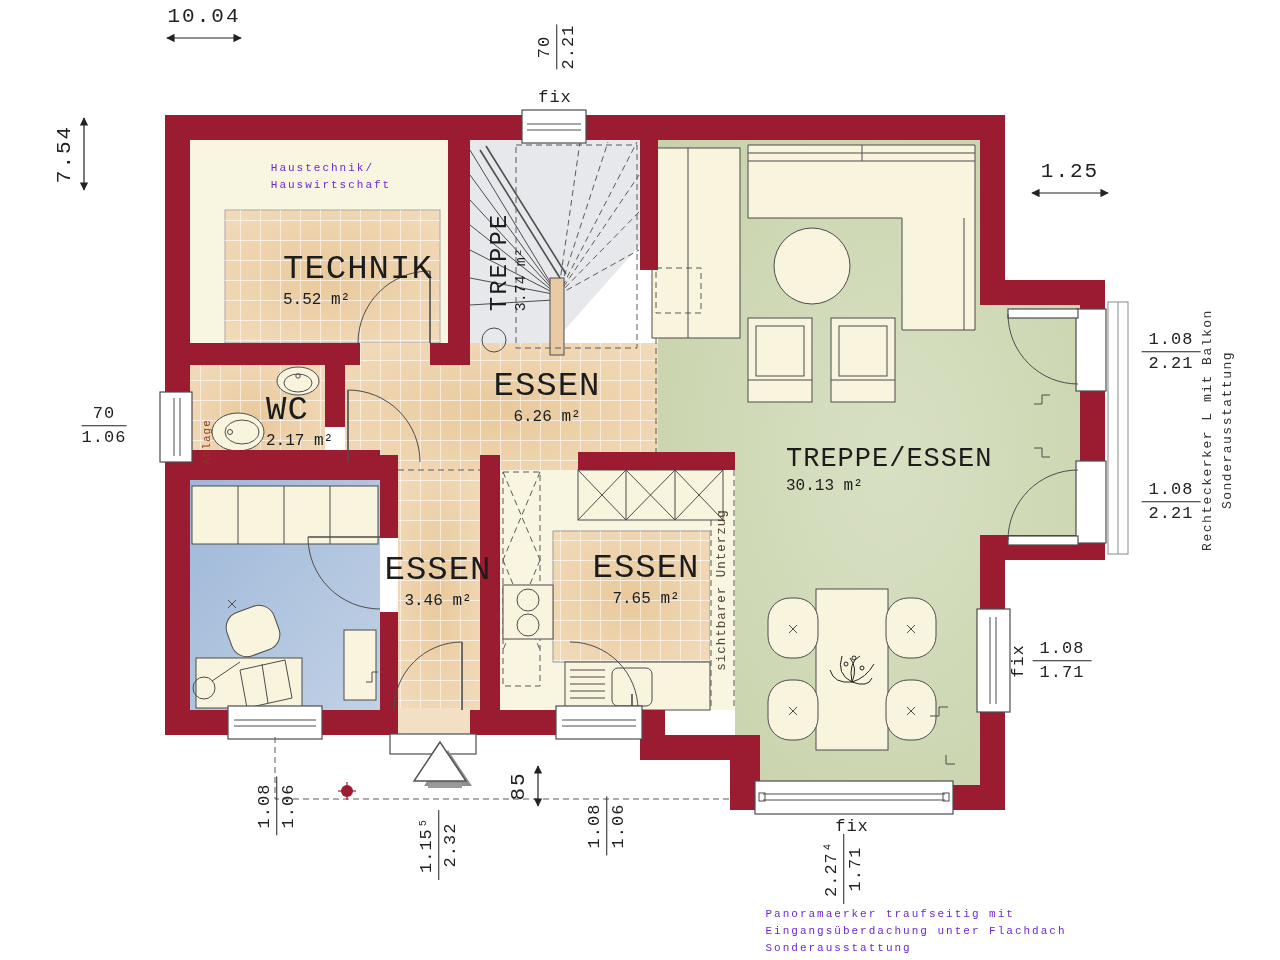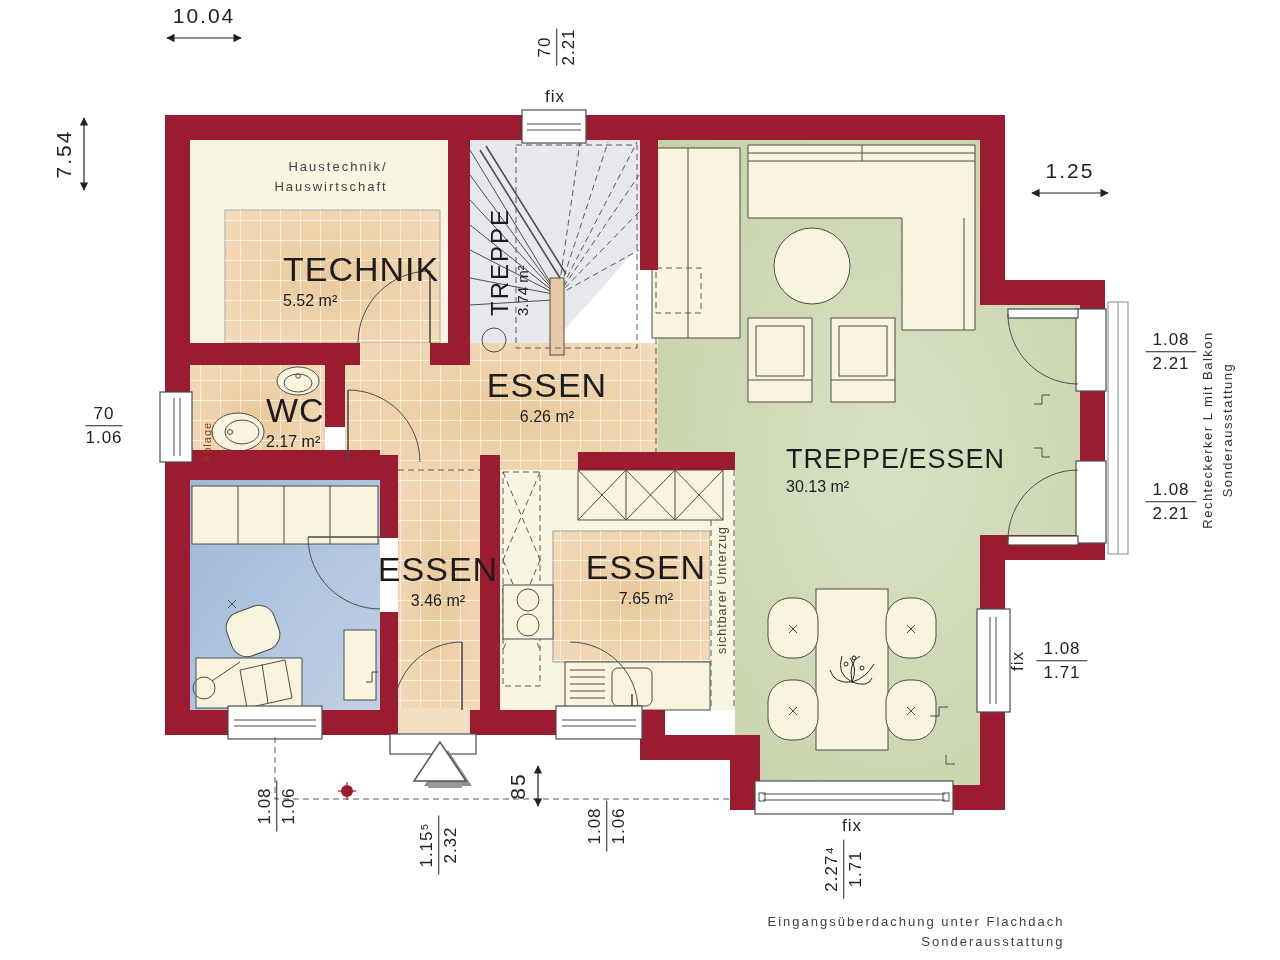--- a/index.html
+++ b/index.html
@@ -1,38 +1,38 @@
 <!DOCTYPE html>
 <html><head>
 <meta charset="utf-8">
 <style>
   html,body{margin:0;padding:0;background:#ffffff;}
   .canvas{position:relative;width:1280px;height:960px;background:#fff;overflow:hidden;
-          font-family:Liberation Sans, sans-serif;color:#1c1c1c;}
+          font-family:Liberation Mono, monospace;color:#1c1c1c;}
   .canvas svg{position:absolute;left:0;top:0;}
   .f{fill:#f8f4de;stroke:#4d4d4d;stroke-width:1;}
   .ln{stroke:#4d4d4d;stroke-width:1;fill:none;}
   .ln2{stroke:#4d4d4d;stroke-width:1.6;fill:none;}
   .dsh{stroke:#5a5a5a;stroke-width:1;fill:none;stroke-dasharray:6 4;}
   .win{fill:#ffffff;stroke:#4d4d4d;stroke-width:1.2;}
   .arc{fill:none;stroke:#4d4d4d;stroke-width:1;}
   .dim-line{stroke:#222;stroke-width:1.2;}
   .lbl{position:absolute;white-space:nowrap;}
   .center{transform:translate(-50%,-50%);}
   .rot{transform:translate(-50%,-50%) rotate(-90deg);}
   .dim{font-size:21px;letter-spacing:2px;color:#222;}
   .fix{font-size:17px;letter-spacing:1px;color:#222;}
   .frac{text-align:center;font-size:17px;letter-spacing:1px;color:#222;line-height:1.25;}
   .frac .num{display:block;border-bottom:1.5px solid #222;padding:0 7px 1px;}
   .frac .den{display:block;padding-top:1px;}
   .room .name{font-size:34px;letter-spacing:1px;}
   .room .area{font-size:16px;margin-top:3px;}
   .cblock{transform:translate(-50%,-50%);text-align:center;}
   .rotblock{transform:translate(-50%,-50%) rotate(-90deg);text-align:left;}
-  .note{font-size:13px;letter-spacing:2px;text-align:right;line-height:1.55;color:#404040;}
+  .note{font-size:11px;letter-spacing:2px;text-align:left;line-height:1.55;color:#6d28d9;}
   .note-v{font-size:13px;letter-spacing:1.5px;color:#333;}
   .small-note{font-size:11px;letter-spacing:1px;color:#8a3c28;}
   .beam-note{font-size:12.5px;letter-spacing:1px;color:#4e4437;}
   .treppe-name{font-size:24px;letter-spacing:2px;}
   .treppe-area{font-size:15px;}
 </style>
 </head>
 <body>
 
 <div class="canvas">
@@ -376,20 +376,21 @@
   <span class="num">1.08</span>
   <span class="den">1.06</span>
 </div>
 
 <div class="lbl fix center" style="left:852px;top:826px;">fix</div>
 <div class="lbl frac rot" style="left:844px;top:869px;">
   <span class="num">2.27⁴</span>
   <span class="den">1.71</span>
 </div>
 <div class="lbl note cblock" style="left:916px;top:932px;">
+  <div>Panoramaerker traufseitig mit</div>
   <div>Eingangsüberdachung unter Flachdach</div>
   <div>Sonderausstattung</div>
 </div>
 
 <div class="lbl note cblock" style="left:331px;top:177px;">
   <div>Haustechnik/</div>
   <div>Hauswirtschaft</div>
 </div>
 
 <div class="lbl room" style="left:283px;top:250px;">

